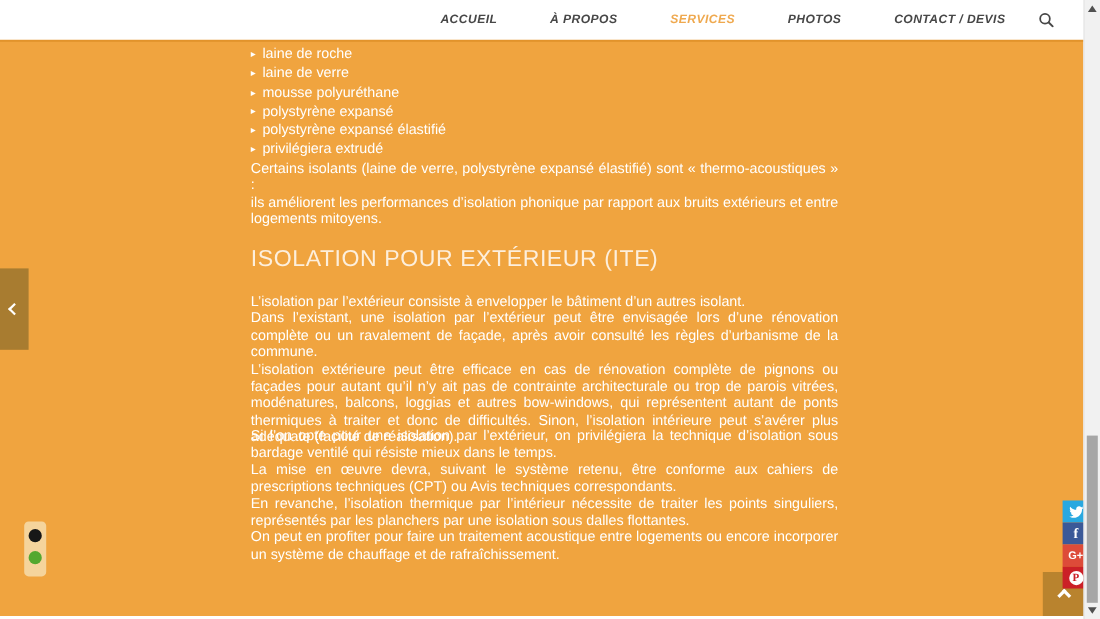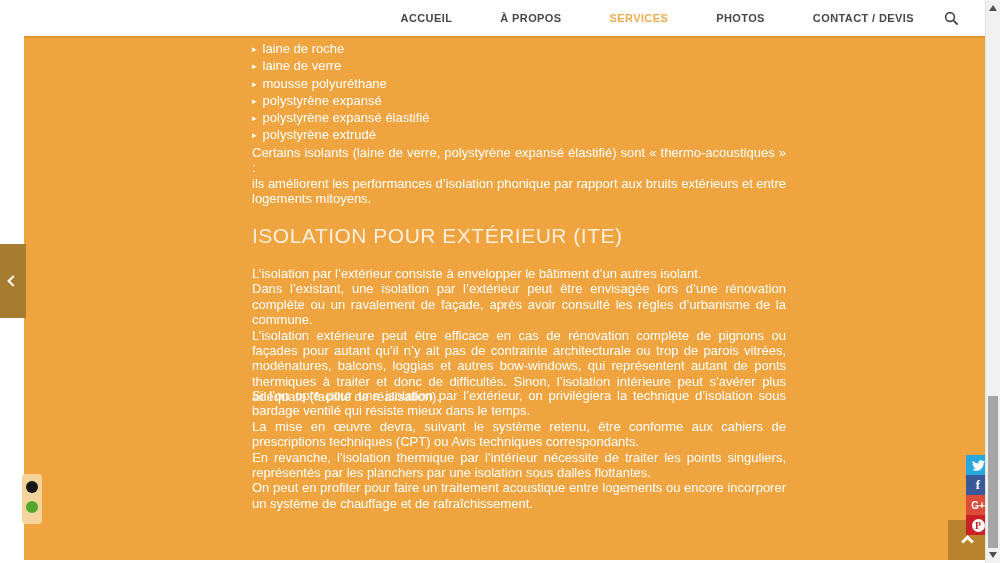--- a/index.html
+++ b/index.html
@@ -9,32 +9,32 @@
   
   .header {
     position: absolute; top: 0; left: 0; width: 1000px; height: 36px;
     background: #ffffff; display: flex; align-items: center; z-index: 10;
   }
   .logo { position: absolute; left: 25px; top: 2px; cursor: pointer; }
   .logo-main { font-size: 25px; font-weight: 800; color: #1d1d1d; letter-spacing: 0.5px; line-height: 24px; }
   .logo-sub { display: flex; justify-content: space-between; width: 122px; font-size: 6.5px; font-weight: 700; letter-spacing: 2.1px; margin-top: -1px; }
   .logo-sub .left { color: #5a5a5a; }
   .logo-sub .right { color: #6cb52d; }
-  .nav { position: absolute; right: 42px; top: 0; height: 36px; display: flex; align-items: center; }
+  .nav { position: absolute; right: 42px; top: 0; height: 36px; display: flex; align-items: center; font-style: italic; }
   .nav-item {
     font-size: 11px; font-weight: 700; color: #474747; letter-spacing: 0.4px;
     margin-left: 48px; cursor: pointer; text-decoration: none; white-space: nowrap;
   }
   .nav-item.active { color: #efa94f; }
   .search-btn { margin-left: 30px; cursor: pointer; display: flex; align-items: center; }
 
   
   .main {
     position: absolute; top: 36px; left: 0; right: 15px; bottom: 3px;
-    background: #f0a43f; border-top: 2px solid #e2932b; margin-left: 24px;
+    background: #f0a43f; border-top: 2px solid #e2932b;
   }
   .col { position: absolute; left: 228px; width: 534px; color: #ffffff; }
 
   .materials { top: 3px; list-style: none; }
   .materials li { font-size: 13px; line-height: 15.3px; }
   .materials li::before { content: "\25B8"; font-size: 9px; margin-right: 6px; position: relative; top: -1px; }
 
   .para { font-size: 13px; line-height: 15.4px; }
   .para .line { text-align: justify; }
   .intro-para { top: 107px; }
@@ -135,21 +135,21 @@
       <li>laine de roche</li>
 
       <li>laine de verre</li>
 
       <li>mousse polyuréthane</li>
 
       <li>polystyrène expansé</li>
 
       <li>polystyrène expansé élastifié</li>
 
-      <li>polystyrène extrudé</li>
+      <li>privilégiera extrudé</li>
     </ul>
 
   <div class="para intro-para col">
 
       <div class="line">Certains isolants (laine de verre, polystyrène expansé élastifié) sont « thermo-acoustiques » :</div>
 
       <div class="line">ils améliorent les performances d’isolation phonique par rapport aux bruits extérieurs et entre logements mitoyens.</div>
     </div>
 
   <h1 class="section-title col">ISOLATION POUR EXTÉRIEUR (ITE)</h1>

